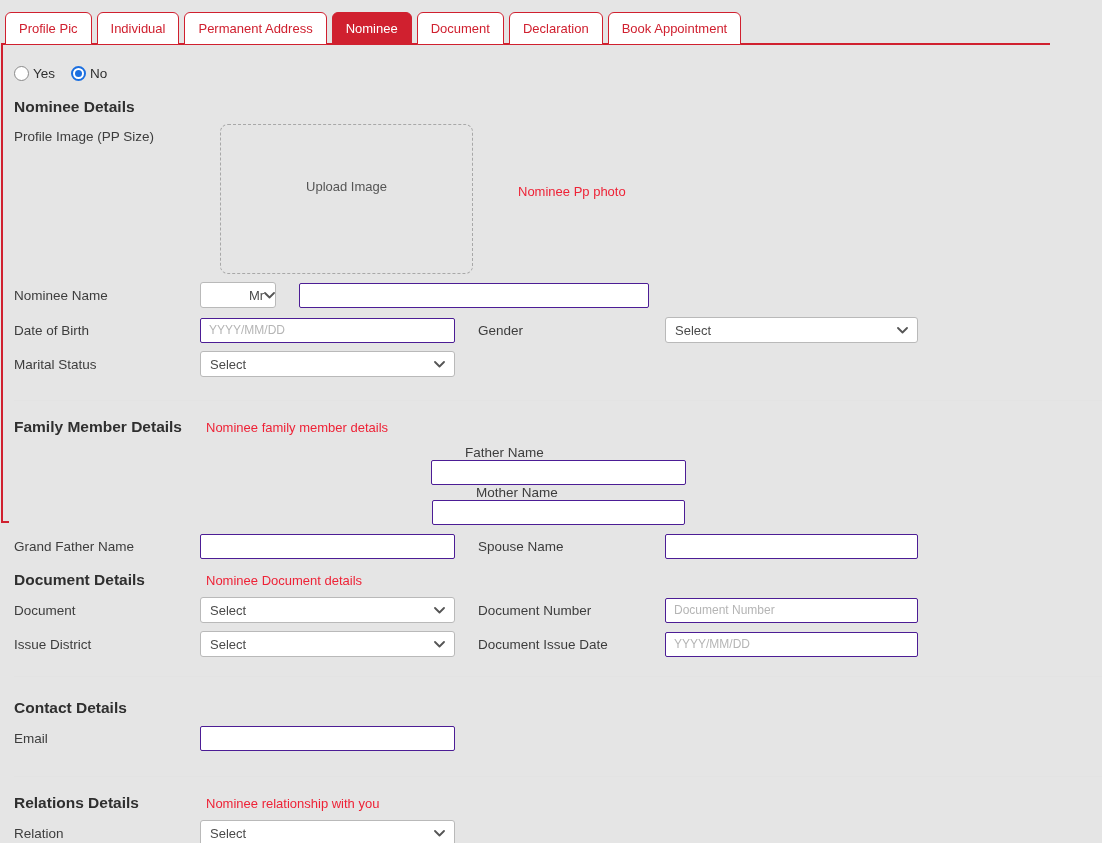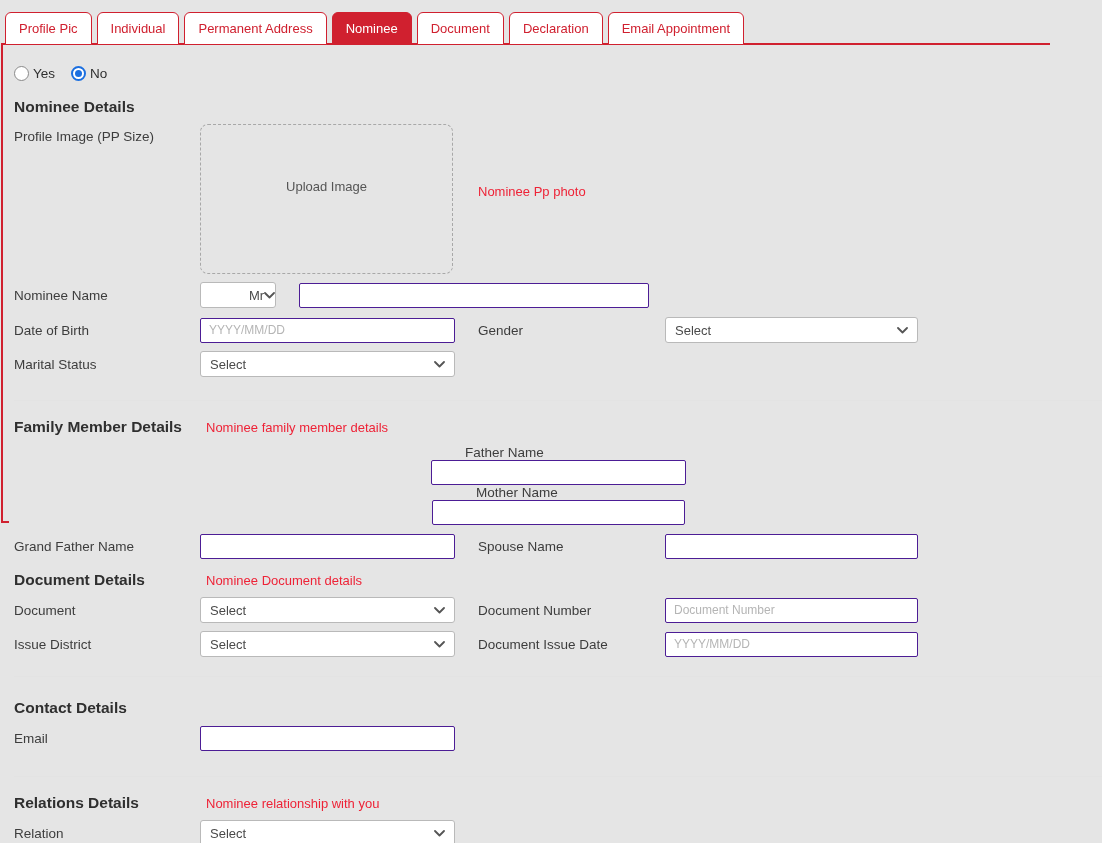--- a/index.html
+++ b/index.html
@@ -44,21 +44,21 @@
   
   .q-row { margin-top:17px; height:22px; }
   .q-label { width:279px; flex:none; font-size:13.5px; }
   .radio-group { display:flex; align-items:center; gap:16px; }
   .radio-opt { display:flex; align-items:center; gap:4px; font-size:13.5px; color:#2f2f2f; cursor:pointer; }
   .radio { width:15px; height:15px; border-radius:50%; border:1.5px solid #8a8a8a; background:#fff; flex:none; }
   .radio.checked { border:2px solid #1b6fe0; display:flex; align-items:center; justify-content:center; }
   .radio.checked::after { content:""; width:7px; height:7px; border-radius:50%; background:#1b6fe0; }
 
   .h-nominee { margin-top:14px; }
-  .profile-row { margin-top:8px; display:flex; align-items:flex-start; }
+  .profile-row { margin-top:8px; display:flex; align-items:flex-start;gap:20px; }
   .profile-row .lbl1 { padding-top:5px; }
   .upload-box { width:253px; height:150px; border:1px dashed #a8a8a8; border-radius:8px;
                 display:flex; align-items:center; justify-content:center; padding-bottom:26px;
                 font-size:13px; color:#555; cursor:pointer; }
   .pp-helper { margin-left:25px; margin-top:60px; }
 
   .name-row { margin-top:8px; }
   .title-select { width:76px; flex:none;padding-left:48px; }
   .name-input { width:350px; margin-left:23px; }
 
@@ -90,21 +90,21 @@
 
 <div id="page">
 
   <div class="tabbar">
     <div class="tab">Profile Pic</div>
     <div class="tab">Individual</div>
     <div class="tab">Permanent Address</div>
     <div class="tab active">Nominee</div>
     <div class="tab">Document</div>
     <div class="tab">Declaration</div>
-    <div class="tab">Email Appointment</div>
+    <div class="tab">Book Appointment</div>
   </div>
 
   <div class="left-border"></div>
 
   <div class="content">
 
     <div class="row q-row">
       <div class="radio-group">
         <span class="radio-opt">
           <span class="radio"></span>

